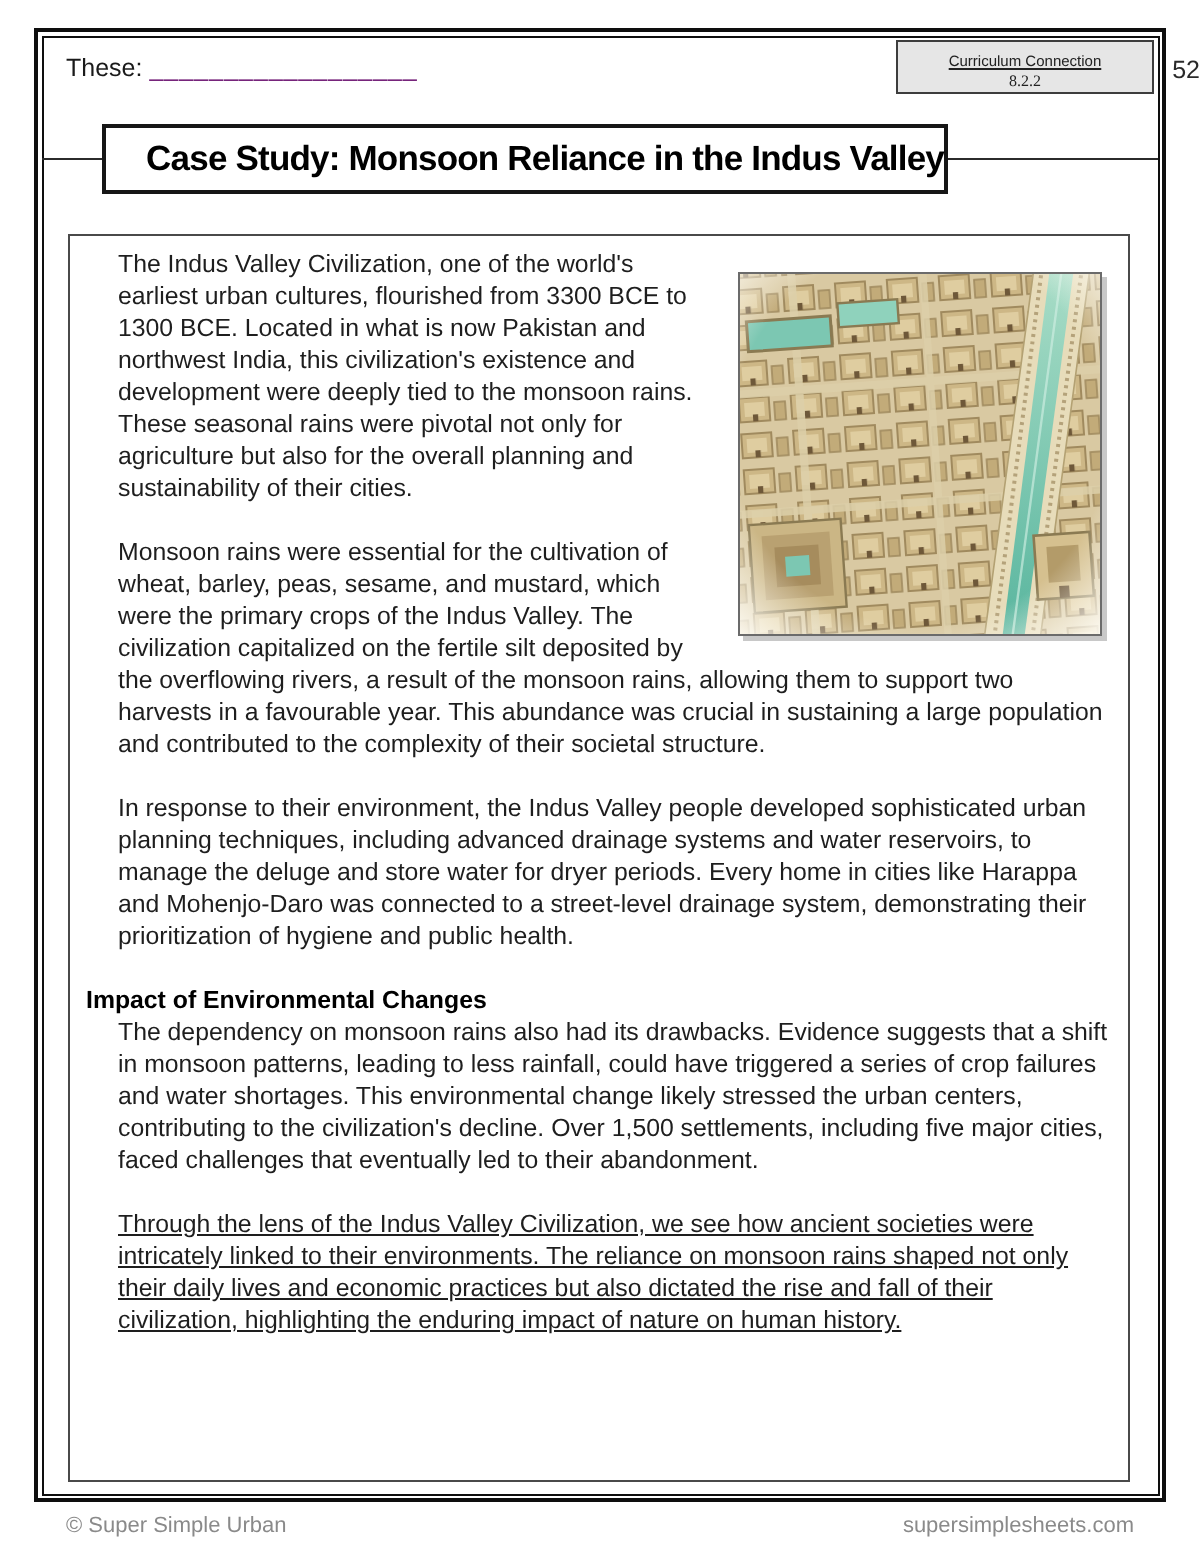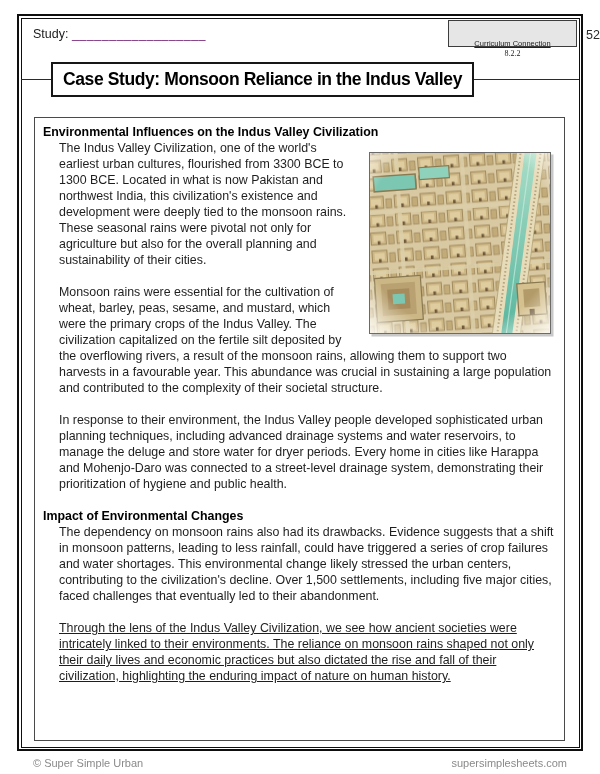--- a/index.html
+++ b/index.html
@@ -8,26 +8,26 @@
 
   
   .border-outer{position:absolute;left:17px;top:14px;width:566px;height:737px;border:2.5px solid #0e0e0e;box-sizing:border-box;}
   .border-inner{position:absolute;inset:1.5px;border:1px solid #0e0e0e;}
 
   
   .name-row{position:absolute;left:33px;top:27px;font-size:12.5px;color:#1a1a1a;}
   .name-blank{letter-spacing:0.5px;color:#701a75;}
   .page-num{position:absolute;left:0;right:0;top:28px;text-align:right;font-size:12.5px;color:#2a2a2a;}
   .curr-box{position:absolute;left:448px;top:20px;width:129px;height:27px;background:#e6e6e6;border:1px solid #3d3d3d;box-sizing:border-box;text-align:center;}
-  .curr-title{font-size:7.5px;text-decoration:underline;color:#222;margin-top:18px;}
+  .curr-title{font-size:7.5px;text-decoration:underline;color:#222;margin-top:5px;}
   .curr-code{font-size:8px;color:#222;margin-top:1px;font-family:Liberation Serif, serif;}
 
   
   .title-rule{position:absolute;left:21px;top:79px;width:558px;height:1px;background:#2b2b2b;}
-  .title-box{position:absolute;left:51px;top:62px;width:423px;height:35px;background:#ffffff;border:2px solid #161616;box-sizing:border-box;display:flex;align-items:center;justify-content:center;}
+  .title-box{position:absolute;left:51px;top:62px;width:423px;height:35px;background:#ffffff;border:2px solid #161616;box-sizing:border-box;display:flex;align-items:center;justify-content:flex-end;}
   .title-box span{font-weight:bold;font-size:17.5px;letter-spacing:-0.4px;white-space:nowrap;color:#000;}
 
   
   .content{position:absolute;left:34px;top:117px;width:531px;height:624px;border:1px solid #4a4a4a;box-sizing:border-box;padding:6px 8px 4px 8px;overflow:hidden;font-size:12.4px;line-height:16px;color:#1e1e1e;}
   .content h3{margin:0;font-size:12.4px;line-height:16px;font-weight:bold;color:#000;}
   .content p{margin:0 0 16px 16px;}
   .content p.last{margin-bottom:0;text-decoration:underline;}
 
   figure.city{float:right;width:180px;height:180px;margin:12px 5px 8px 10px;padding:0;border:1px solid #6b6b6b;background:#fffdf6;box-shadow:2.5px 2.5px 0 #c8c8c8;}
   figure.city svg{display:block;}
@@ -38,39 +38,38 @@
 </head>
 <body>
 
 <div class="page">
 
   <div class="border-outer">
     <div class="border-inner"></div>
   </div>
 
   <div class="name-row">
-    <span>Study:</span>
+    <span>These:</span>
     <span class="name-blank">__________________</span>
   </div>
 
   <div class="page-num">52</div>
 
   <div class="curr-box">
     <div class="curr-title">Curriculum Connection</div>
     <div class="curr-code">8.2.2</div>
   </div>
 
   <div class="title-rule"></div>
   <div class="title-box">
     <span>Case Study: Monsoon Reliance in the Indus Valley</span>
   </div>
 
   <div class="content">
 
-    <h3>Environmental Influences on the Indus Valley Civilization</h3>
 
     <figure class="city">
 
       <svg width="180" height="180" viewBox="0 0 180 180" aria-hidden="true">
         <defs>
           <linearGradient id="wg" x1="0" y1="0" x2="0" y2="1">
             <stop offset="0" stop-color="#a9ddc7"></stop>
             <stop offset="1" stop-color="#58b59e"></stop>
           </linearGradient>
           <pattern id="blk" width="26" height="18" patternUnits="userSpaceOnUse" patternTransform="rotate(-4 90 90)">

